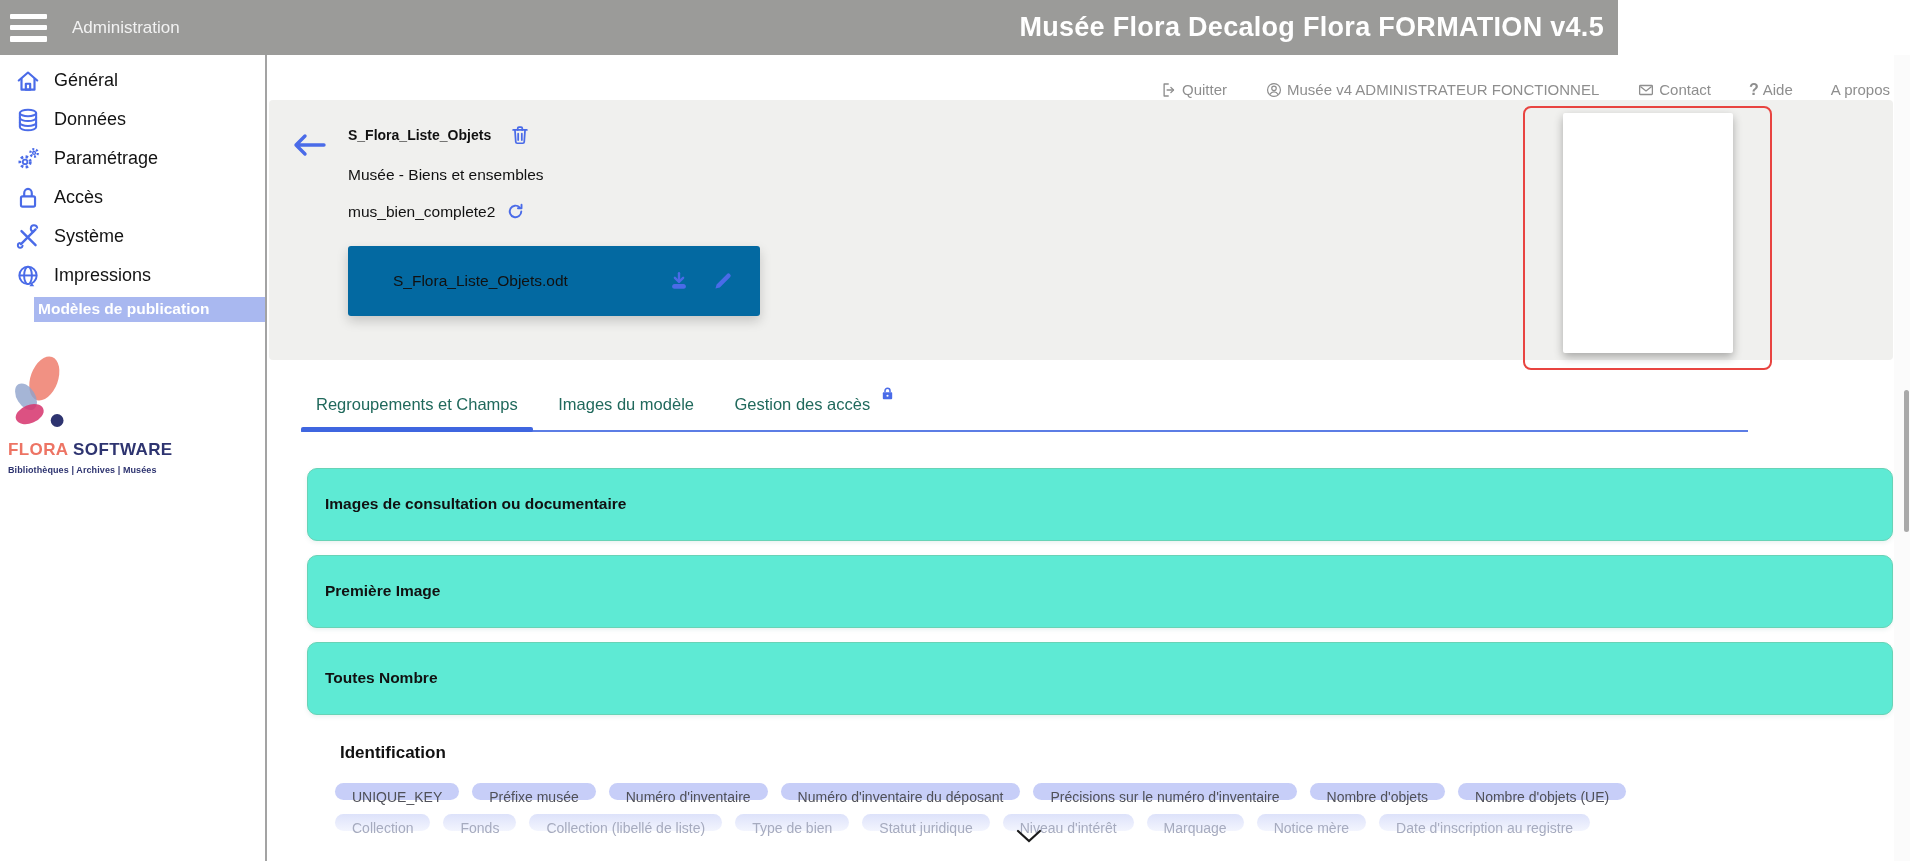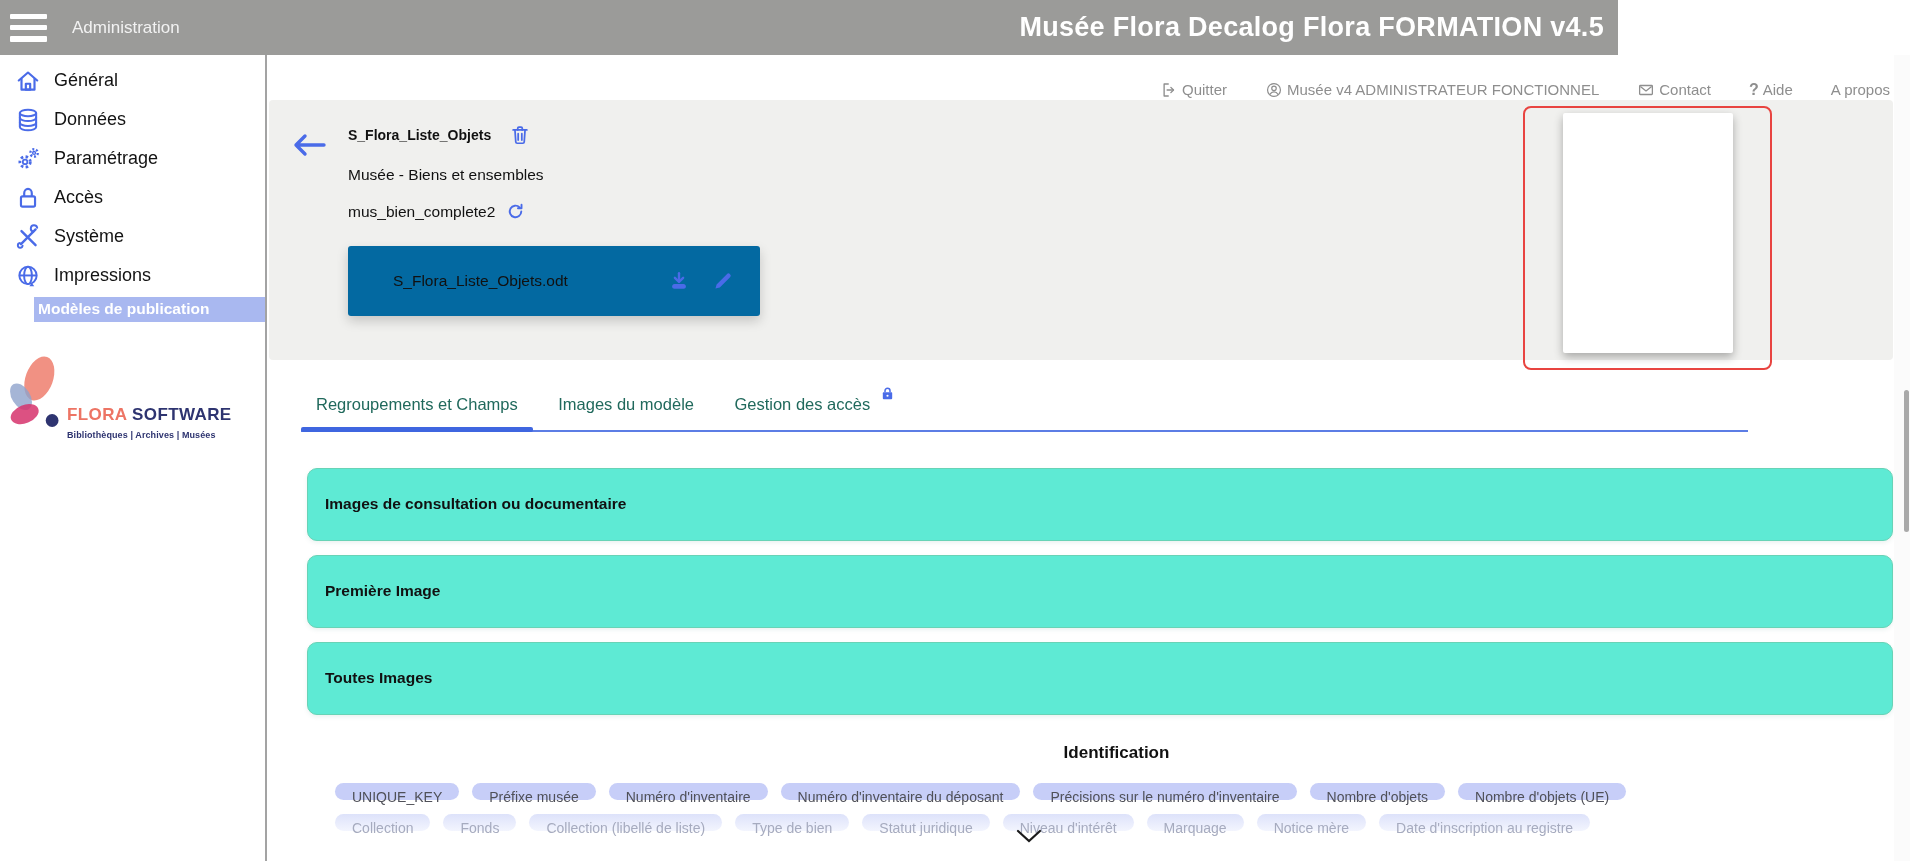--- a/index.html
+++ b/index.html
@@ -22,21 +22,21 @@
   .appbar-title{margin-left:auto;margin-right:14px;color:#fff;font-weight:bold;font-size:27px;letter-spacing:.3px;}
 
   
   .sidebar{position:absolute;top:55px;left:0;width:267px;bottom:0;background:#fff;
     border-right:2px solid #a3a3a3;z-index:4;}
   .nav{padding-top:6px;}
   .nav-item{display:flex;align-items:center;gap:13px;padding:6.5px 0 6.5px 15px;font-size:18px;color:#131313;cursor:pointer;}
   .nav-item svg{width:26px;height:26px;color:var(--accent_blue);flex:0 0 26px;}
   .nav-sub{margin:2px 0 2px 34px;background:var(--submenu_blue);color:#fff;font-weight:bold;
     font-size:15.5px;padding:3px 6px 4px 4px;cursor:pointer;}
-  .logo{display:flex;align-items:flex-end;margin-top:26px;}
+  .logo{display:flex;align-items:flex-start;margin-top:26px;padding-left:5px;flex-direction:column;}
   .logo svg{width:64px;height:92px;}
   .logo-text{margin-left:3px;}
   .brand{font-size:17px;font-weight:bold;letter-spacing:.4px;}
   .brand .b1{color:var(--brand_coral);} .brand .b2{color:var(--brand_navy);}
   .tagline{font-size:9px;font-weight:bold;color:var(--brand_navy);margin-top:5px;letter-spacing:.1px;}
 
   
   .main{position:absolute;left:269px;top:55px;right:0;bottom:0;background:#fff;overflow:hidden;}
   .utilbar{height:45px;display:flex;justify-content:flex-end;align-items:center;gap:38px;
     padding-right:20px;color:#8e8e8e;font-size:15px;}
@@ -72,21 +72,21 @@
   .tab-lock{position:relative;top:-9px;margin-left:5px;display:inline-block;}
   .tab-lock svg{width:15px;height:15px;}
 
   
   .groups{margin:36px 17px 0 38px;}
   .group-box{height:73px;border:1.5px solid var(--group_border_mint);border-radius:10px;background:#5eead4;
     padding:26px 0 0 17px;margin-bottom:14px;font-size:15.5px;font-weight:bold;
     box-shadow:0 2px 4px rgba(90,150,140,.12);cursor:pointer;}
 
   
-  .ident{margin:28px 17px 0 38px;text-align:center;}
+  .ident{margin:28px 17px 0 38px;}
   .ident-heading{margin-left:33px;font-size:17px;font-weight:bold;}
   .chips{display:flex;gap:13px;margin:20px 0 0 28px;}
   .chip{height:17px;line-height:29px;padding:0 17px;background:var(--chip_lavender);border-radius:15px;
     font-size:14px;color:#4f5058;white-space:nowrap;cursor:pointer;}
   .chips.faded{margin-top:14px;}
   .chips.faded .chip{background:linear-gradient(180deg,#dde2fa,#f3f5fe);color:#a6abbf;}
 
   .scroll-chevron{position:absolute;left:1016px;top:829px;cursor:pointer;z-index:6;}
   .scrollbar{position:absolute;right:0;top:55px;bottom:0;width:16px;background:#fbfbfb;}
   .scrollbar-thumb{position:absolute;top:335px;right:1px;width:5px;height:142px;background:#a9a9a9;border-radius:3px;cursor:pointer;}
@@ -288,21 +288,21 @@
 
       <div class="group-box">
         <span>Images de consultation ou documentaire</span>
       </div>
 
       <div class="group-box">
         <span>Première Image</span>
       </div>
 
       <div class="group-box">
-        <span>Toutes Images</span>
+        <span>Toutes Nombre</span>
       </div>
     </section>
 
   <section class="ident">
     <div class="ident-heading">Identification</div>
     <div class="chips">
 
     <span class="chip">UNIQUE_KEY</span>
         <span class="chip">Préfixe musée</span>
         <span class="chip">Numéro d'inventaire</span>

